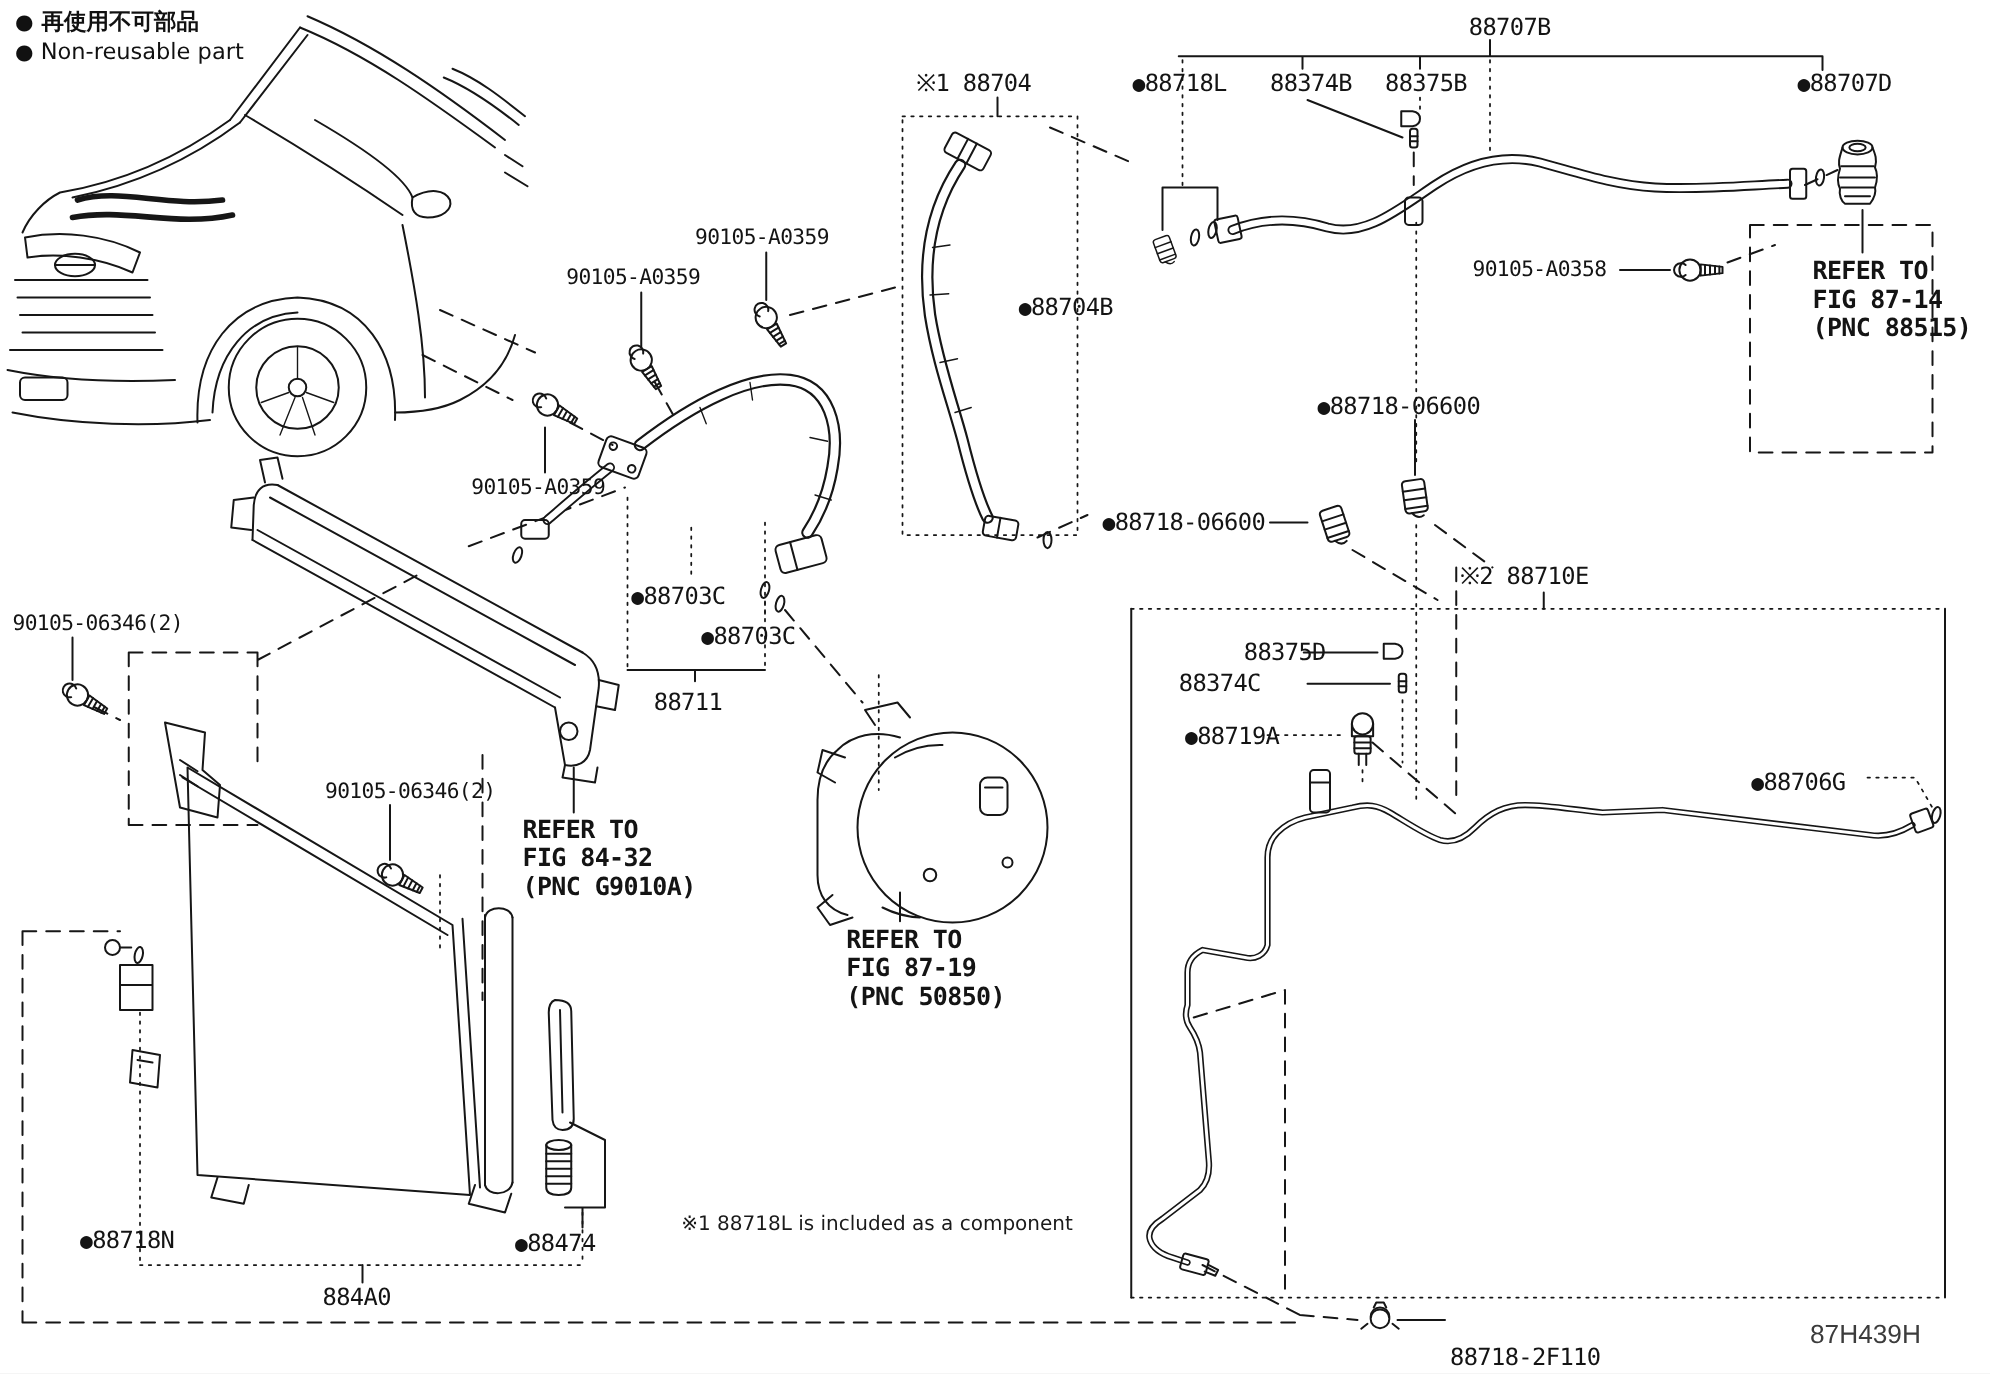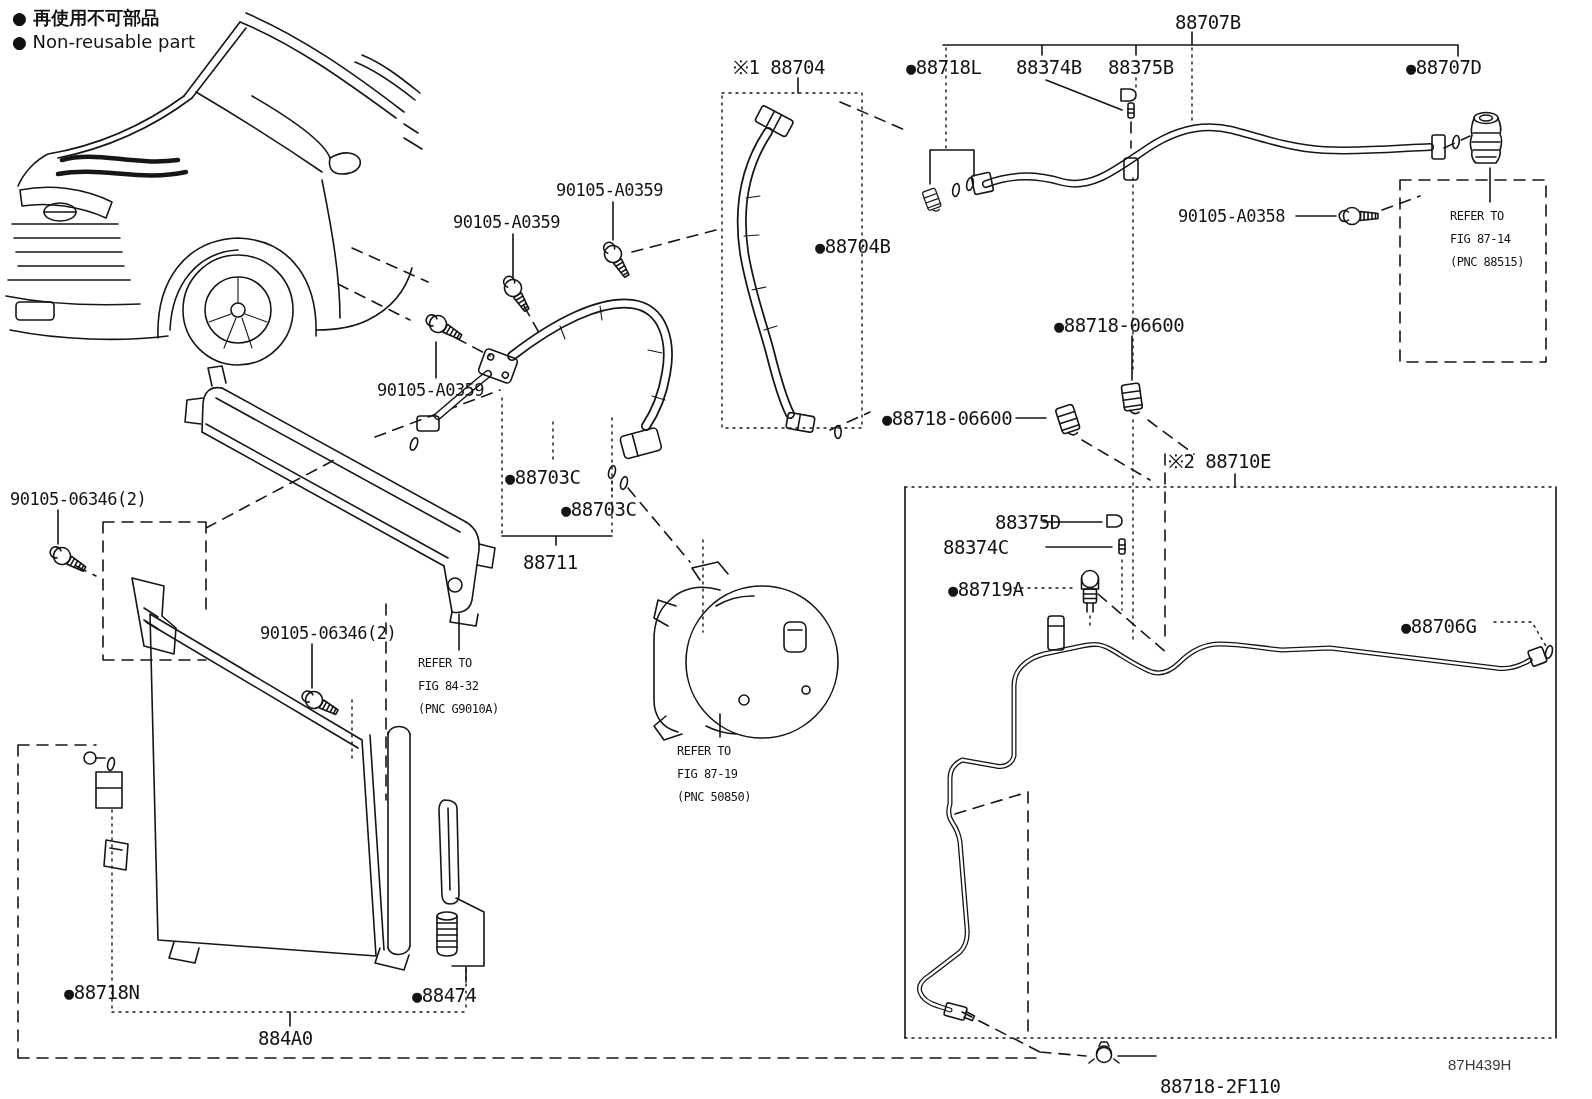--- a/index.html
+++ b/index.html
@@ -2,26 +2,26 @@
 <html><head>
 <meta charset="utf-8">
 <style>
   html,body{margin:0;padding:0;background:#e8e8e8}
   .canvas{position:relative;width:1592px;height:1099px;background:#ffffff;overflow:hidden;
           font-family:"DejaVu Sans Mono",monospace;color:#141414}
   .art{position:absolute;left:0;top:0}
   .pn{position:absolute;font-weight:normal;font-size:19px;line-height:20px;letter-spacing:-0.5px;white-space:nowrap}
   .pn.sm{font-size:17px;line-height:18px}
   .blt{font-size:17px}
-  .ref{position:absolute;font-weight:normal;font-size:12px;line-height:23px;letter-spacing:-0.5px;white-space:nowrap}
+  .ref{position:absolute;font-weight:bold;font-size:20px;line-height:23px;letter-spacing:-0.5px;white-space:nowrap}
   .ref div{white-space:nowrap}
   .note{position:absolute;font-family:"DejaVu Sans",sans-serif;font-size:16px;line-height:25px;color:#1a1a1a;white-space:nowrap}
   .legend{position:absolute;left:12px;top:6px;font-family:"DejaVu Sans",sans-serif;font-size:18px;line-height:24px;color:#111}
   .legend .jp{font-weight:bold}
-  .footer{position:absolute;left:1448px;top:1056px;font-family:"Liberation Sans",sans-serif;font-size:15px;color:#3c3c3c}
+  .footer{position:absolute;left:1448px;top:1056px;font-family:"Liberation Sans",sans-serif;font-size:21px;color:#3c3c3c}
   
   .s{stroke:#161616;fill:none;stroke-width:1.6;stroke-linecap:round;stroke-linejoin:round}
   .thin{stroke-width:1.1}
   .thick{stroke-width:4.5}
   .dash{stroke-dasharray:11 8}
   .dot{stroke-dasharray:2 5;stroke-width:1.4}
   .po{stroke:#161616;fill:none;stroke-width:10;stroke-linecap:round;stroke-linejoin:round}
   .pi{stroke:#ffffff;fill:none;stroke-width:6.5;stroke-linecap:round;stroke-linejoin:round}
   .po2{stroke:#161616;fill:none;stroke-width:8;stroke-linecap:round;stroke-linejoin:round}
   .pi2{stroke:#ffffff;fill:none;stroke-width:5;stroke-linecap:round;stroke-linejoin:round}
@@ -277,21 +277,21 @@
   <div class="legend">
     <div class="jp"><span class="blt">●</span> <span>再使用不可部品</span></div>
     <div><span class="blt">●</span> <span>Non-reusable part</span></div>
   </div>
 
   <div class="pn" style="left:1175px;top:12px"><span class="blt"></span><span>88707B</span></div>
   <div class="pn" style="left:733px;top:57px"><span class="blt"></span><span>※1 88704</span></div>
   <div class="pn" style="left:906px;top:57px"><span class="blt">●</span><span>88718L</span></div>
   <div class="pn" style="left:1016px;top:57px"><span class="blt"></span><span>88374B</span></div>
   <div class="pn" style="left:1108px;top:57px"><span class="blt"></span><span>88375B</span></div>
-  <div class="pn" style="left:1406px;top:57px"><span class="blt">●</span><span>88707D</span></div>
+  <div class="pn" style="left:1438px;top:57px"><span class="blt">●</span><span>88707D</span></div>
   <div class="pn sm" style="left:556px;top:181px"><span class="blt"></span><span>90105-A0359</span></div>
   <div class="pn sm" style="left:1178px;top:207px"><span class="blt"></span><span>90105-A0358</span></div>
   <div class="pn sm" style="left:453px;top:213px"><span class="blt"></span><span>90105-A0359</span></div>
   <div class="pn" style="left:815px;top:236px"><span class="blt">●</span><span>88704B</span></div>
   <div class="pn" style="left:1054px;top:315px"><span class="blt">●</span><span>88718-06600</span></div>
   <div class="pn sm" style="left:377px;top:381px"><span class="blt"></span><span>90105-A0359</span></div>
   <div class="pn" style="left:882px;top:408px"><span class="blt">●</span><span>88718-06600</span></div>
   <div class="pn" style="left:1168px;top:451px"><span class="blt"></span><span>※2 88710E</span></div>
   <div class="pn" style="left:505px;top:467px"><span class="blt">●</span><span>88703C</span></div>
   <div class="pn sm" style="left:10px;top:490px"><span class="blt"></span><span>90105-06346(2)</span></div>
@@ -316,16 +316,17 @@
     <div>REFER TO</div>
       <div>FIG 84-32</div>
       <div>(PNC G9010A)</div>
   </div>
   <div class="ref" style="left:677px;top:740px">
     <div>REFER TO</div>
       <div>FIG 87-19</div>
       <div>(PNC 50850)</div>
   </div>
 
+  <div class="note" style="left:545px;top:966px">※1 88718L is included as a component</div>
 
   <div class="footer">87H439H</div>
 
 </div>
 
 </body></html>

